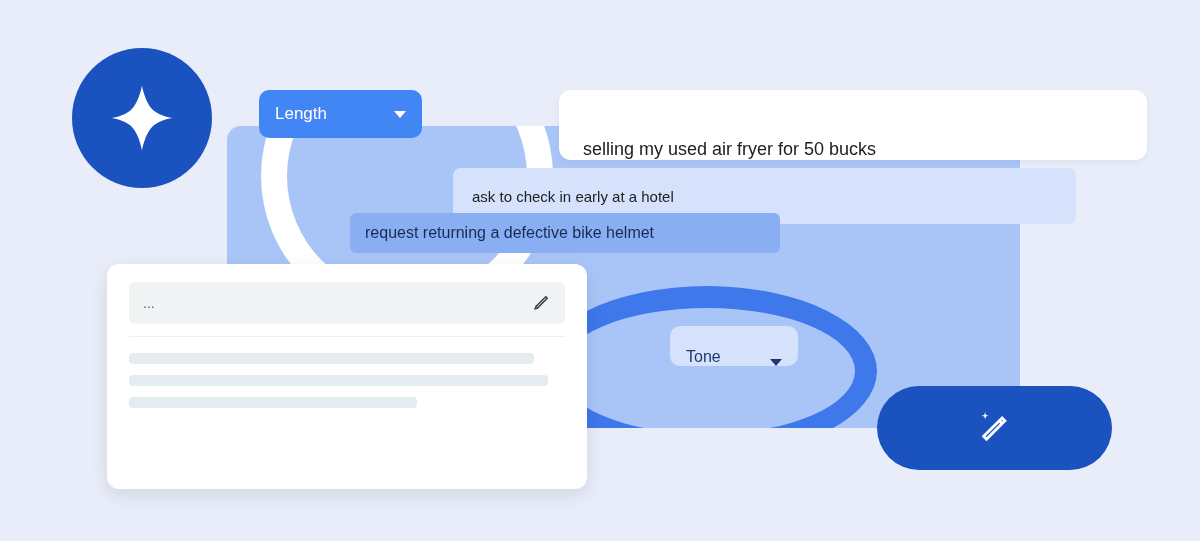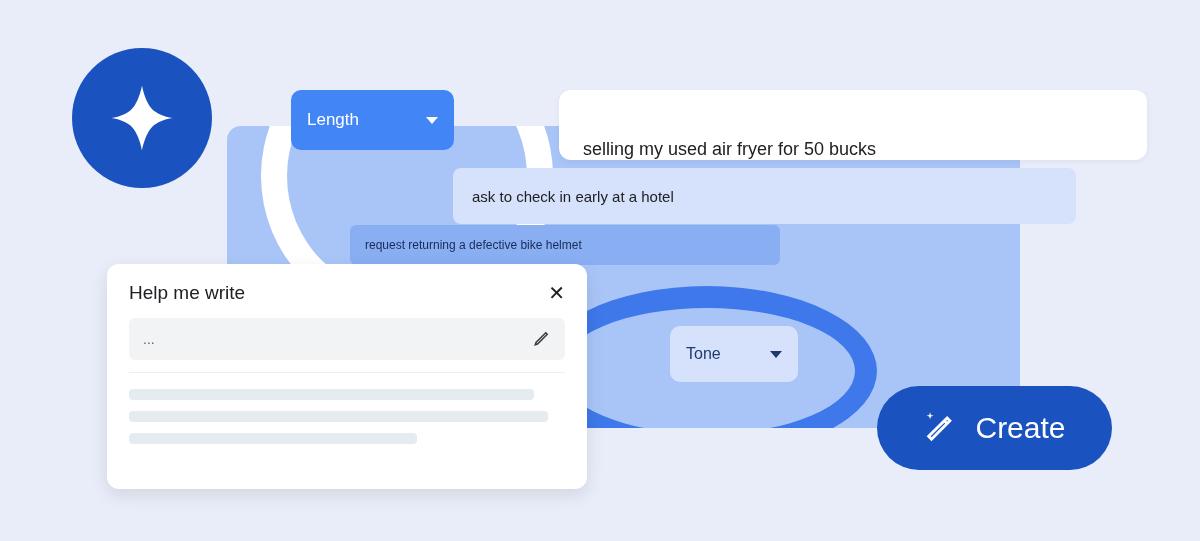--- a/index.html
+++ b/index.html
@@ -46,30 +46,29 @@
     background: #1a52c0;
     border-radius: 50%;
     display: flex; align-items: center; justify-content: center;
   }
   .logo svg { width: 78px; height: 78px; fill: #fff; }
 
   
   .length-chip {
     position: absolute;
     left: 259px; top: 90px;
-    width: 163px; height: 60px;
+    width: 163px; height: 48px;
     background: #4285f4;
     border-radius: 10px;
     color: #fff;
     display: flex; align-items: center;
     padding: 0 16px;
     font-size: 17px;
     justify-content: space-between;
     cursor: pointer;
-    margin-left: 32px;
   }
   .caret-down {
     width: 0; height: 0;
     border-left: 6px solid transparent;
     border-right: 6px solid transparent;
     border-top: 7px solid #fff;
   }
 
   
   .prompt-card-1 {
@@ -92,27 +91,27 @@
     background: #d6e2fb;
     border-radius: 8px;
     display: flex; align-items: center;
     padding: 0 19px;
     font-size: 15px;
     color: #202124;
   }
   
   .prompt-card-3 {
     position: absolute;
-    left: 350px; top: 225px;
+    left: 350px; top: 213px;
     width: 430px; height: 40px;
     background: #89aff2;
     border-radius: 6px;
     display: flex; align-items: center;
     padding: 0 15px;
-    font-size: 12px;
+    font-size: 16px;
     color: #1a2a57;
   }
 
   
   .hmw {
     position: absolute;
     left: 107px; top: 264px;
     width: 480px; height: 225px;
     background: #fff;
     border-radius: 12px;
@@ -148,25 +147,25 @@
     margin-bottom: 11px;
   }
   .skeleton.w1 { width: 93%; }
   .skeleton.w2 { width: 96%; }
   .skeleton.w3 { width: 66%; }
 
   
   .tone-chip {
     position: absolute;
     left: 670px; top: 326px;
-    width: 128px; height: 56px;
+    width: 128px; height: 40px;
     background: #d6e2fb;
     border-radius: 10px;
     color: #203a6f;
-    display: flex; align-items: center; justify-content: space-between;
+    display: flex; align-items: flex-end; justify-content: space-between;
     padding: 0 16px;
     font-size: 16px;
     cursor: pointer;
   }
   .tone-chip .caret-down { border-top-color: #203a6f; }
 
   
   .create-btn {
     position: absolute;
     left: 877px; top: 386px;
@@ -204,24 +203,20 @@
   <span>selling my used air fryer for 50 bucks</span>
 </div>
 <div class="prompt-card-2">
   <span>ask to check in early at a hotel</span>
 </div>
 <div class="prompt-card-3">
   <span>request returning a defective bike helmet</span>
 </div>
 
 <div class="hmw">
-  <div class="hmw-header">
-    <div class="hmw-title">Help me write</div>
-    <div class="hmw-close">✕</div>
-  </div>
   <div class="hmw-input">
     <span>...</span>
     <span class="pencil">
       <svg viewBox="0 0 24 24">
           <path d="M3 21 L6 20 L19 7 L17 5 L4 18 Z M17 5 L19 7"></path>
         </svg>
     </span>
   </div>
   <div class="hmw-body">
     <div class="skeleton w1"></div>
@@ -236,14 +231,13 @@
 </div>
 
 <div class="create-btn">
   <span class="create-icon">
     <svg viewBox="0 0 24 24">
       <path d="M5 3 L5.6 5 L7.5 5.5 L5.6 6 L5 8 L4.4 6 L2.5 5.5 L4.4 5 Z" fill="#fff" stroke="none"></path>
       <path d="M4 20 L17 7 L19 9 L6 22 Z"></path>
       <path d="M15 9 L17 11"></path>
     </svg>
   </span>
-  <span>Create</span>
 </div>
 
 </body></html>

